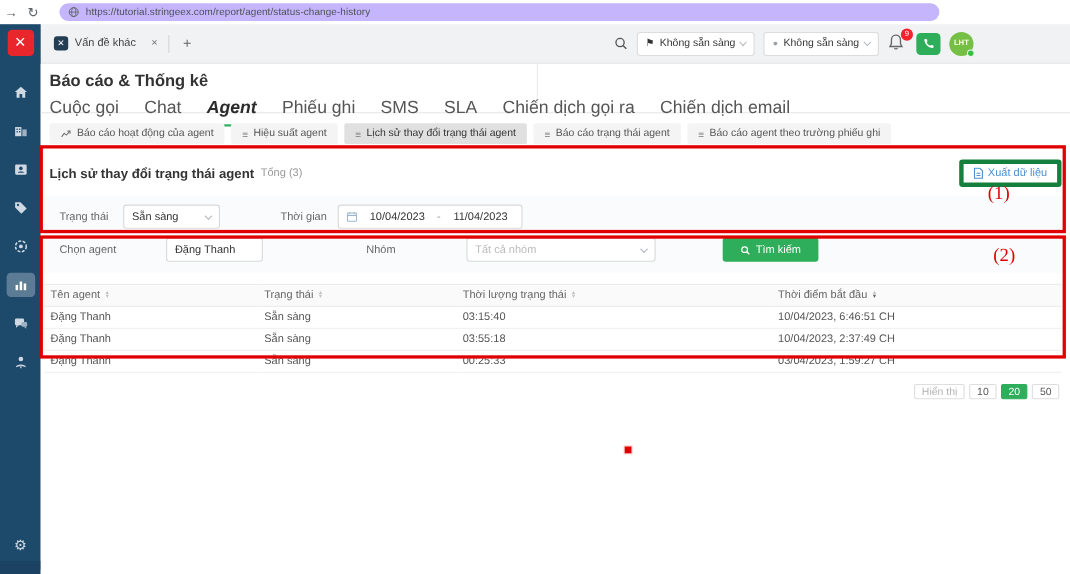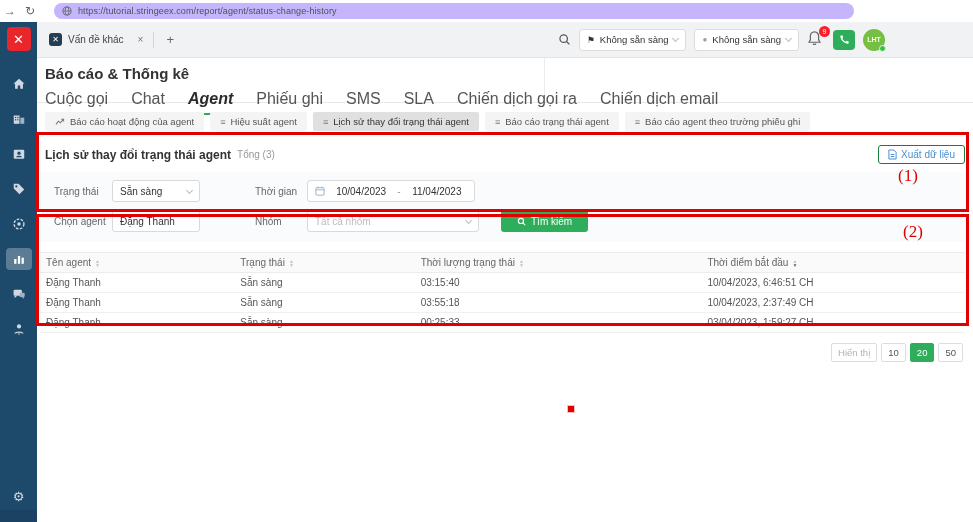--- a/index.html
+++ b/index.html
@@ -79,45 +79,45 @@
   }
   .side-ico svg { display: block; }
   .side-ico.active { background: rgba(255,255,255,.28); }
   .side-gear {
     position: absolute; bottom: 14px; color: #cfd8e3; font-size: 13px; cursor: pointer;
   }
   .bottom-stub { position: absolute; left: 0; top: 510px; width: 37px; height: 12px; background: #1b4262; }
   
   .main { position: absolute; top: 58px; left: 37px; width: 936px; height: 464px; background: #fff; }
   .headers-row { display: flex; border-bottom: 1px solid #e8e8e8; height: 45px; }
-  .head-left { width: 508px; border-right: 1px solid #ececec; padding: 7px 0 0 8px; }
+  .head-left { width: 452px; border-right: 1px solid #ececec; padding: 7px 0 0 8px; }
   .head-right { flex: 1; padding: 7px 0 0 14px; }
   .head-title { font-size: 15px; font-weight: 600; color: #333; margin-bottom: 8px; }
   .tab-row { display: flex; gap: 23px; font-size: 16px; color: #555; }
   .tab-item { padding-bottom: 5px; cursor: pointer; white-space: nowrap; }
   .tab-item.active { color: #2b2b2b; font-weight: bold; border-bottom: 2px solid #2eae5a; font-style: italic; }
   .subtabs { display: flex; gap: 6px; padding: 9px 0 0 8px; }
   .subtab {
     background: #f4f4f4; border-radius: 2px; padding: 4px 10px; font-size: 9.5px; color: #555;
     display: flex; align-items: center; gap: 5px; cursor: pointer; white-space: nowrap;
   }
   .subtab.active { background: #e0e0e0; color: #333; }
   .subtab .glyph { font-size: 9px; color: #777; }
   .section-head { display: flex; align-items: center; padding: 14px 8px 0 8px; }
   .section-title { font-size: 12px; font-weight: bold; color: #333; }
   .section-total { font-size: 10px; color: #999; margin-left: 6px; }
   .export-btn {
-    margin-left: auto; border: 1px solid #15803d; color: #4a90d2; background: #fff;
+    margin-left: auto; border: 4px solid #15803d; color: #4a90d2; background: #fff;
     border-radius: 3px; font-size: 10px; padding: 3px 9px; display: flex; align-items: center; gap: 4px;
     cursor: pointer;
   }
   
   .filter-panel { margin: 8px 8px 0 3px; background: #fafbfc; padding: 8px 10px 10px 14px; }
   .filter-row { display: flex; align-items: center; margin-bottom: 8px; }
-  .filter-row:last-child { margin-bottom: 0; }
+  .filter-row:last-child { margin-bottom: 0; gap: 39px; }
   .f-label { width: 58px; font-size: 10px; color: #666; }
   .f-select, .f-input, .f-dates {
     background: #fff; border: 1px solid #d9d9d9; border-radius: 3px; height: 22px;
     display: flex; align-items: center; font-size: 10px; color: #333; padding: 0 7px;
   }
   .f-select { width: 88px; cursor: pointer; }
   .f-input { width: 88px; }
   .t-label { width: 52px; font-size: 10px; color: #666; margin-left: 55px; }
   .f-dates { width: 168px; gap: 6px; cursor: pointer; }
   .f-dates .d { flex: 1; text-align: center; }
@@ -137,21 +137,21 @@
     cursor: pointer; white-space: nowrap;
   }
   .data-table td { color: #555; padding: 4px 6px; border-bottom: 1px solid #f0f0f0; }
   .col-0 { width: 21%; } .col-1 { width: 19.5%; } .col-2 { width: 31%; } .col-3 { width: 28.5%; }
   .sort { display: inline-flex; flex-direction: column; line-height: 4px; margin-left: 4px; vertical-align: middle; }
   .sort i { font-style: normal; font-size: 5px; color: #c4c4c4; }
   .sort.desc i.dn { color: #666; }
   
   .pagination { display: flex; justify-content: flex-end; gap: 4px; margin: 10px 10px 0 0; }
   .pg {
-    border: 1px solid #ddd; border-radius: 2px; height: 19px; min-width: 24px;
+    border: 1px solid #ddd; border-radius: 2px; height: 14px; min-width: 24px;
     display: flex; align-items: center; justify-content: center; font-size: 9.5px; color: #555;
     background: #fff; padding: 0 6px; cursor: pointer;
   }
   .pg.label { color: #b3b3b3; cursor: default; }
   .pg.selected { background: #2eae5a; border-color: #2eae5a; color: #fff; }
   
   .anno-box { position: absolute; border: 3px solid #e00000; pointer-events: none; z-index: 40; }
   .box1 { left: 36px; top: 132px; width: 933px; height: 80px; }
   .box2 { left: 36px; top: 214px; width: 933px; height: 112px; }
   .anno-label {

